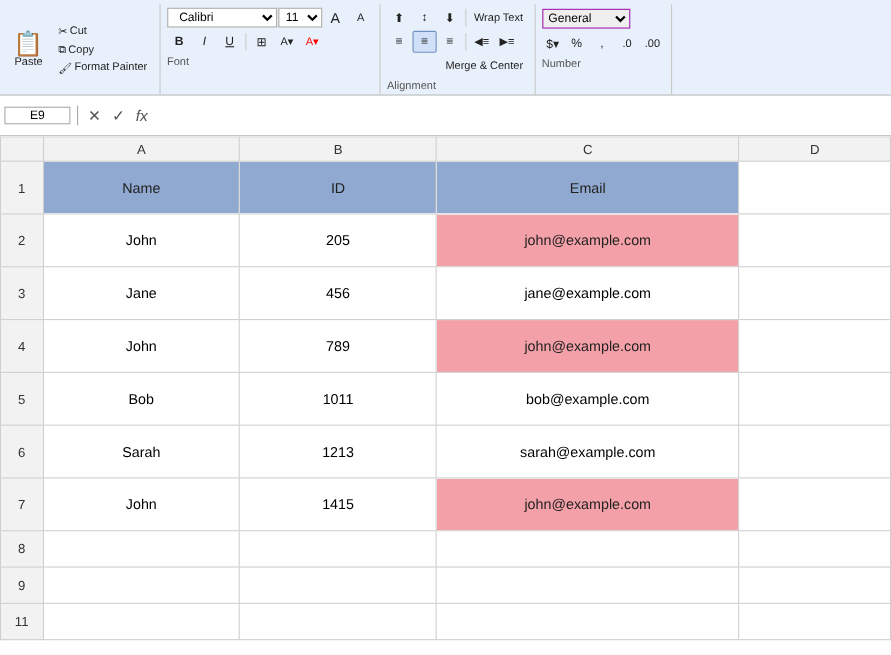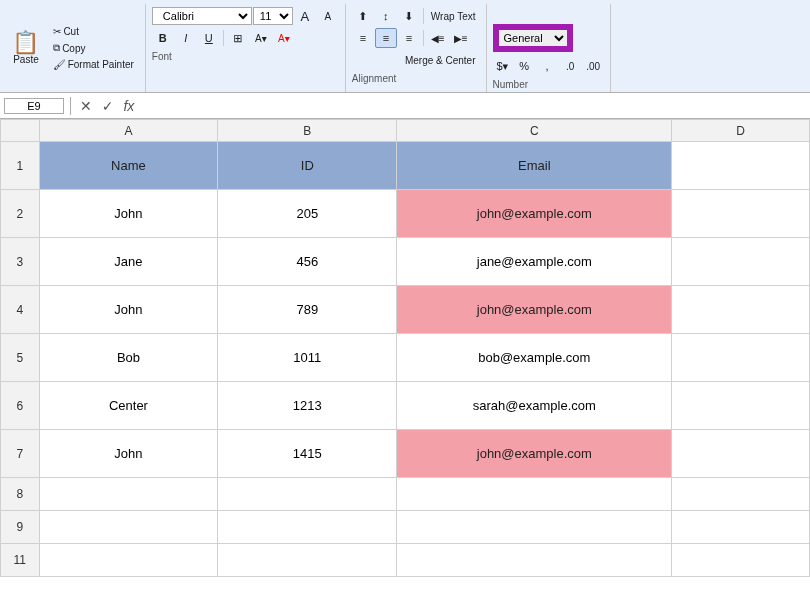--- a/index.html
+++ b/index.html
@@ -55,21 +55,21 @@
       display: flex; align-items: center; gap: 2px; color: #222;
     }
 
     .section-label { font-size: 10px; color: #555; text-align: left; margin-top: 1px; }
 
     
     .formula-bar {
       background: white;
       border-bottom: 1px solid #b0b0b0;
       display: flex; align-items: center; padding: 2px 4px; gap: 4px;
-      height: 26px;
+      height: 37px;
     }
     .name-box {
       width: 60px; border: 1px solid #aaa; font-size: 11px; padding: 1px 3px;
       text-align: center;
     }
     .formula-divider { width: 1px; height: 18px; background: #aaa; margin: 0 2px; }
     .formula-btn { background: none; border: none; cursor: pointer; font-size: 14px; color: #555; padding: 0 3px; }
     .formula-input { flex: 1; border: none; outline: none; font-size: 12px; }
 
     
@@ -185,21 +185,21 @@
           <button class="format-btn" style="font-size:10px;">◀≡</button>
           <button class="format-btn" style="font-size:10px;">▶≡</button>
         </div>
         <div class="ribbon-row" style="justify-content:flex-end;">
           <button class="format-btn" style="width:auto; padding:0 3px; font-size:10px;">Merge &amp; Center</button>
         </div>
         <div class="section-label">Alignment</div>
       </div>
 
       <div style="border-right:1px solid #c8c8c8; padding:2px 6px; display:flex; flex-direction:column; gap:2px;">
-        <select style="width:80px; font-size:11px; border:6px solid #a21caf; padding:1px; margin-top:18px;">
+        <select style="width:80px; font-size:11px; border:1px solid #a21caf; padding:1px; margin-top:2px;">
           <option>General</option>
         </select>
         <div class="ribbon-row" style="margin-top:2px;">
           <button class="format-btn" style="width:auto;padding:0 3px;font-size:11px;">$▾</button>
           <button class="format-btn" style="font-size:11px;">%</button>
           <button class="format-btn" style="font-size:11px;">,</button>
           <button class="format-btn" style="font-size:10px;">.0</button>
           <button class="format-btn" style="font-size:10px;">.00</button>
         </div>
         <div class="section-label">Number</div>
@@ -266,21 +266,21 @@
           </tr>
           <tr>
             <th class="row-header">5</th>
             <td class="cell">Bob</td>
             <td class="cell">1011</td>
             <td class="cell">bob@example.com</td>
             <td class="cell"></td>
           </tr>
           <tr>
             <th class="row-header">6</th>
-            <td class="cell">Center</td>
+            <td class="cell">Sarah</td>
             <td class="cell">1213</td>
             <td class="cell">sarah@example.com</td>
             <td class="cell"></td>
           </tr>
           <tr>
             <th class="row-header">7</th>
             <td class="cell">John</td>
             <td class="cell">1415</td>
             <td class="cell cell-highlight-pink">john@example.com</td>
             <td class="cell"></td>

